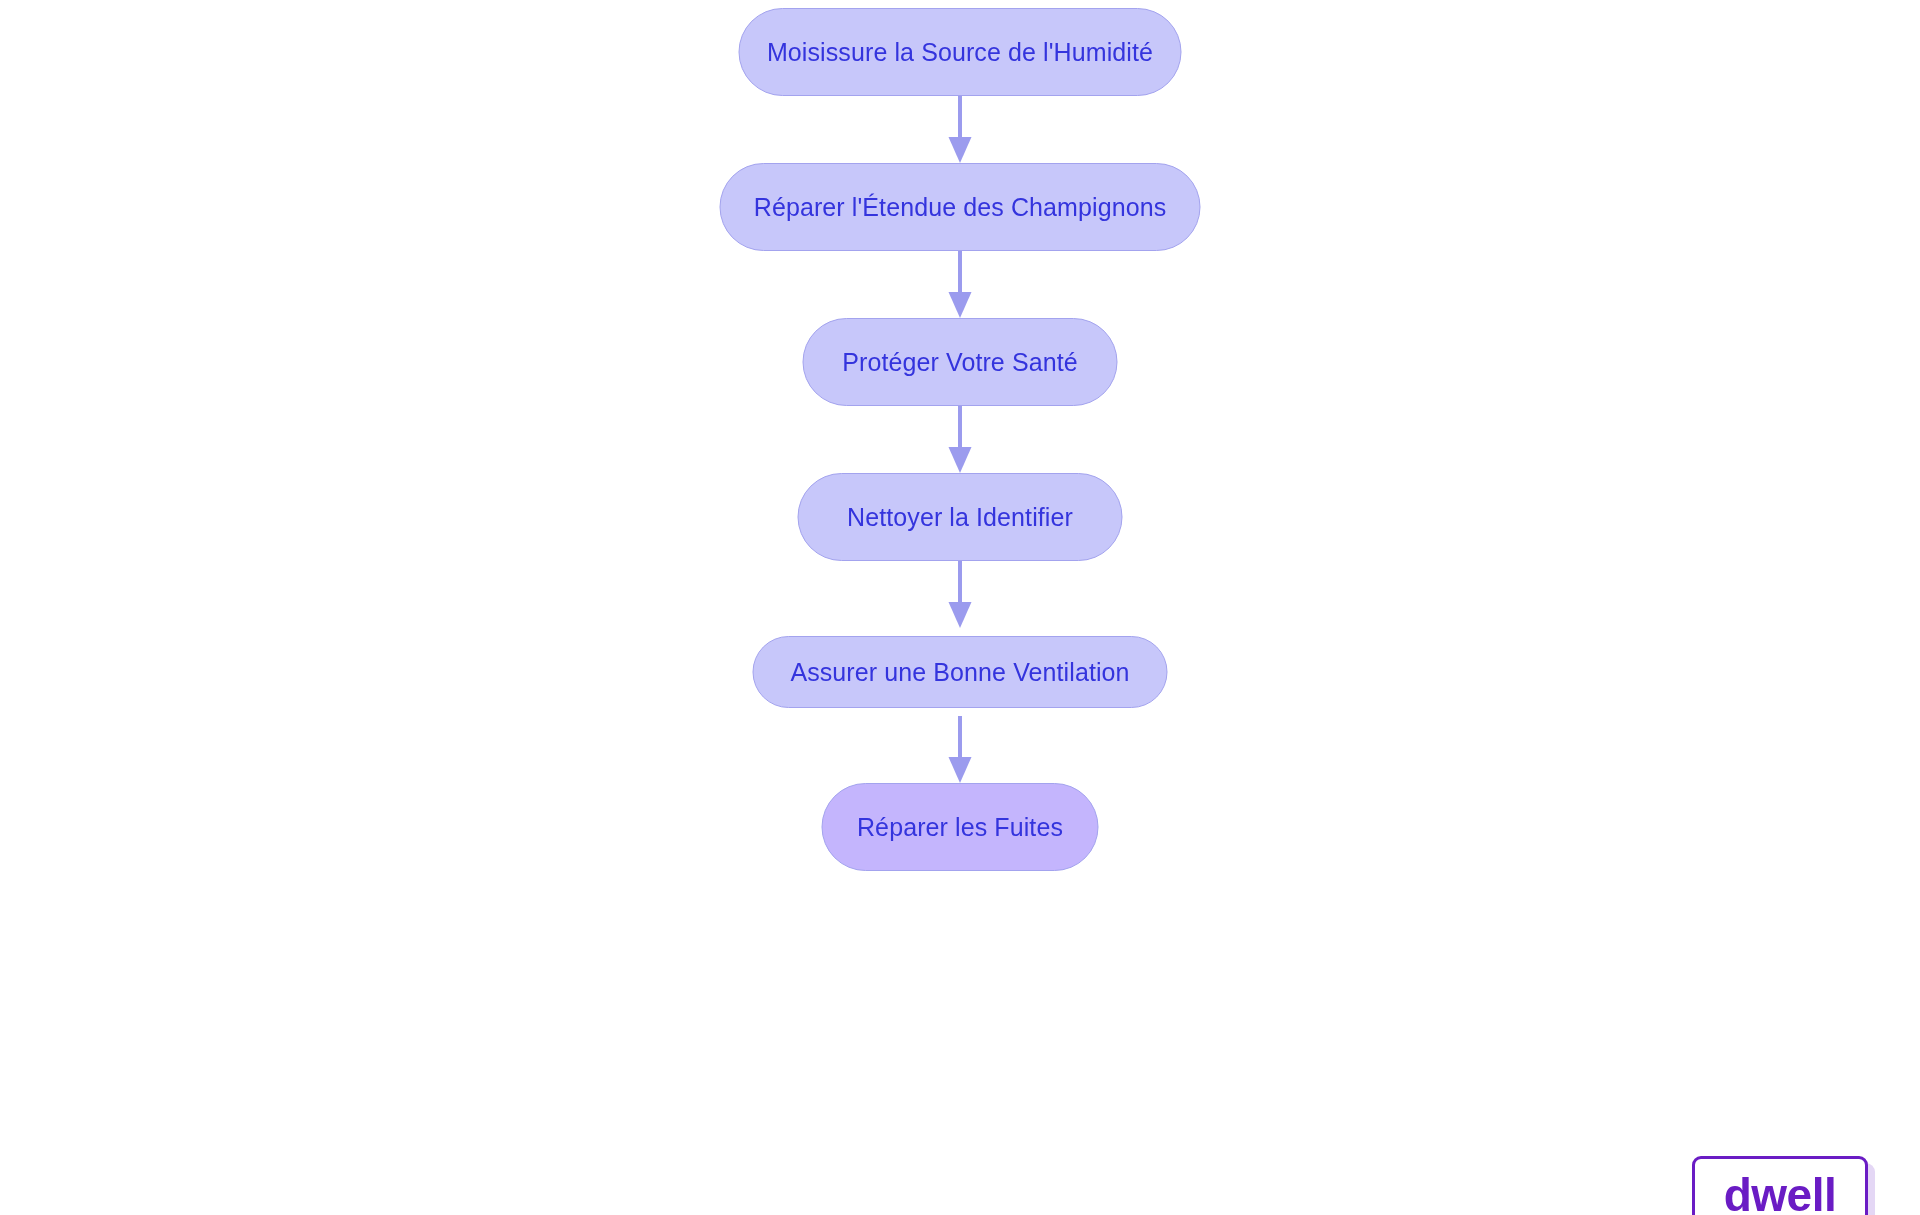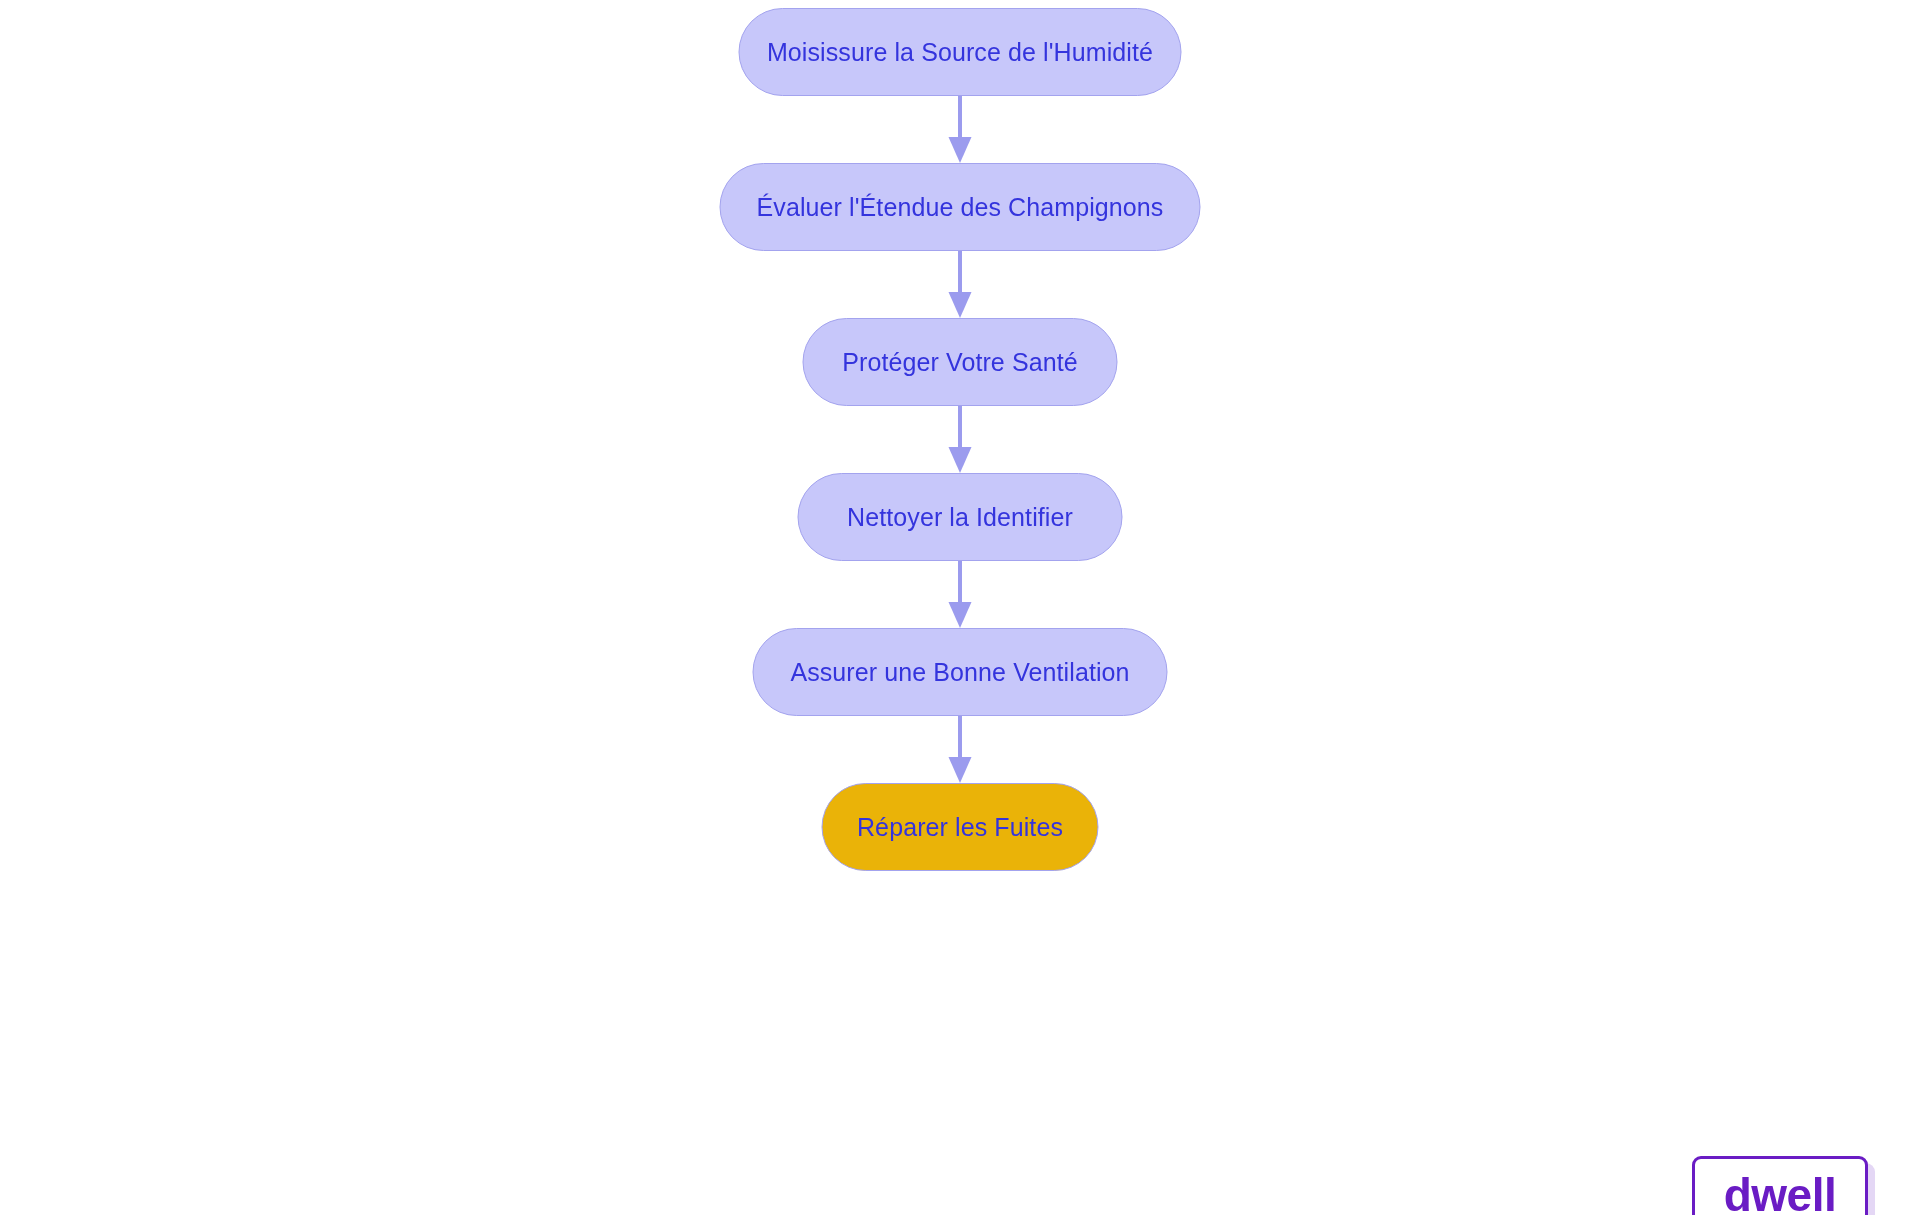--- a/index.html
+++ b/index.html
@@ -107,32 +107,32 @@
         <line x1="960" y1="716" x2="960" y2="757" stroke="#9b9bee" stroke-width="4"></line>
         <polygon points="948.5,757 971.5,757 960,783" fill="#9b9bee"></polygon>
       </g>
     </svg>
 
   <div id="node-layer">
       <div class="node" style="left: 960px; top: 52px; width: 443px; height: 88px; border-radius: 44px; background: rgb(199, 199, 250); border-color: rgb(163, 163, 238);">
         <span class="node-label" style="color: rgb(52, 52, 221);">Moisissure la Source de l'Humidité</span>
       </div>
       <div class="node" style="left: 960px; top: 207px; width: 481px; height: 88px; border-radius: 44px; background: rgb(199, 199, 250); border-color: rgb(163, 163, 238);">
-        <span class="node-label" style="color: rgb(52, 52, 221);">Évaluer l'Étendue des Champignons</span>
+        <span class="node-label" style="color: rgb(52, 52, 221);">Réparer l'Étendue des Champignons</span>
       </div>
       <div class="node" style="left: 960px; top: 362px; width: 315px; height: 88px; border-radius: 44px; background: rgb(199, 199, 250); border-color: rgb(163, 163, 238);">
         <span class="node-label" style="color: rgb(52, 52, 221);">Protéger Votre Santé</span>
       </div>
       <div class="node" style="left: 960px; top: 517px; width: 325px; height: 88px; border-radius: 44px; background: rgb(199, 199, 250); border-color: rgb(163, 163, 238);">
         <span class="node-label" style="color: rgb(52, 52, 221);">Nettoyer la Identifier</span>
       </div>
-      <div class="node" style="left: 960px; top: 672px; width: 415px; height: 88px; border-radius: 44px; background: rgb(199, 199, 250); border-color: rgb(163, 163, 238);">
+      <div class="node" style="left: 960px; top: 672px; width: 415px; height: 72px; border-radius: 44px; background: rgb(199, 199, 250); border-color: rgb(163, 163, 238);">
         <span class="node-label" style="color: rgb(52, 52, 221);">Assurer une Bonne Ventilation</span>
       </div>
-      <div class="node" style="left: 960px; top: 827px; width: 277px; height: 88px; border-radius: 44px; background: #eab308; border-color: rgb(163, 163, 238);">
+      <div class="node" style="left: 960px; top: 827px; width: 277px; height: 88px; border-radius: 44px; background: #c4b5fd; border-color: rgb(163, 163, 238);">
         <span class="node-label" style="color: rgb(52, 52, 221);">Réparer les Fuites</span>
       </div>
     </div>
 
   <div class="logo-badge">
     <span class="logo-text">dwell</span>
   </div>
 
 </div>
 

